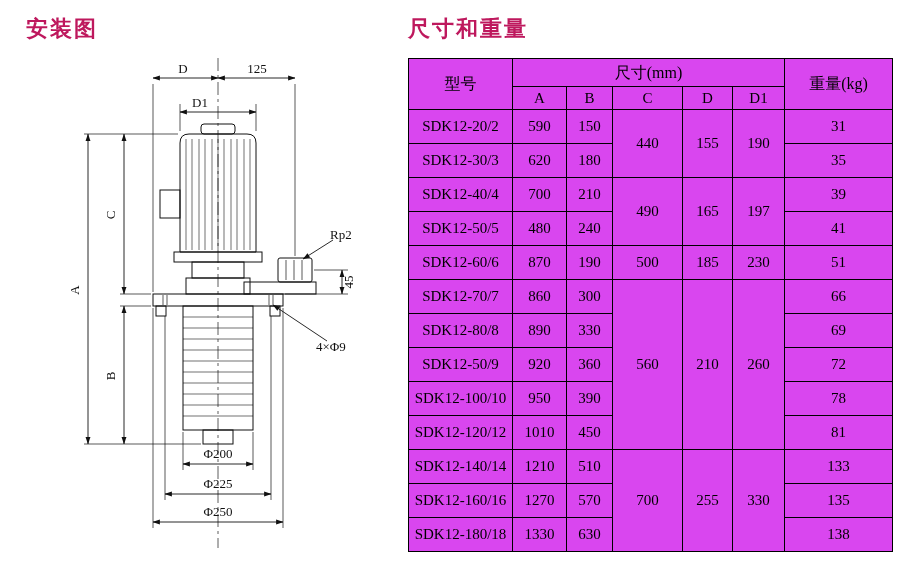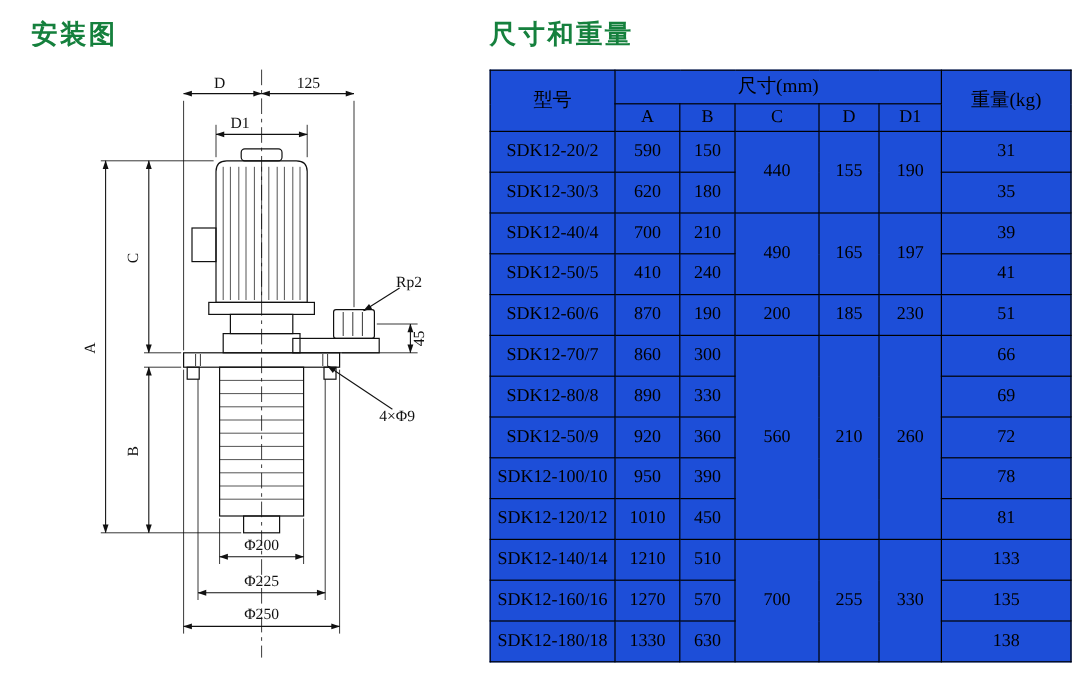--- a/index.html
+++ b/index.html
@@ -2,29 +2,29 @@
 <html><head>
 <meta charset="utf-8">
 <style>
   html,body{margin:0;padding:0;}
   body{
     width:900px;height:570px;background:#ffffff;position:relative;
     font-family:"Liberation Serif", serif;color:#000;overflow:hidden;
   }
   .title{
     position:absolute;font-family:"DejaVu Sans", sans-serif;
-    font-weight:bold;font-size:22px;letter-spacing:2px;color:#15803d;
+    font-weight:bold;font-size:22px;letter-spacing:2px;color:#be185d;
   }
   #title-left{left:26px;top:14px;}
   #title-right{left:408px;top:14px;}
   #diagram{position:absolute;left:0;top:0;}
   #diagram text{font-family:"Liberation Serif", serif;font-size:13px;fill:#111;stroke:none;}
   table#dim-table{
     position:absolute;left:408px;top:58px;width:484px;
-    border-collapse:collapse;table-layout:fixed;background:#1d4ed8;
+    border-collapse:collapse;table-layout:fixed;background:#d946ef;
   }
   #dim-table th,#dim-table td{
     border:1px solid #000;text-align:center;vertical-align:middle;
     padding:0 2px;font-weight:normal;font-size:15px;line-height:1.1;
   }
   #dim-table thead tr.h1 th{height:27px;font-size:16px;}
   #dim-table thead tr.h2 th{height:22px;}
   #dim-table tbody td{height:33px;}
   #dim-table td.model{font-size:15px;font-family:Liberation Serif, serif;}
 </style>
@@ -187,29 +187,29 @@
       <td class="model">SDK12-40/4</td>
       <td>700</td>
       <td>210</td>
       <td rowspan="2">490</td>
       <td rowspan="2">165</td>
       <td rowspan="2">197</td>
       <td>39</td>
     </tr>
     <tr>
       <td class="model">SDK12-50/5</td>
-      <td>410</td>
+      <td>480</td>
       <td>240</td>
       <td>41</td>
     </tr>
     <tr>
       <td class="model">SDK12-60/6</td>
       <td>870</td>
       <td>190</td>
-      <td>200</td>
+      <td>500</td>
       <td>185</td>
       <td>230</td>
       <td>51</td>
     </tr>
     <tr>
       <td class="model">SDK12-70/7</td>
       <td>860</td>
       <td>300</td>
       <td rowspan="5">560</td>
       <td rowspan="5">210</td>

